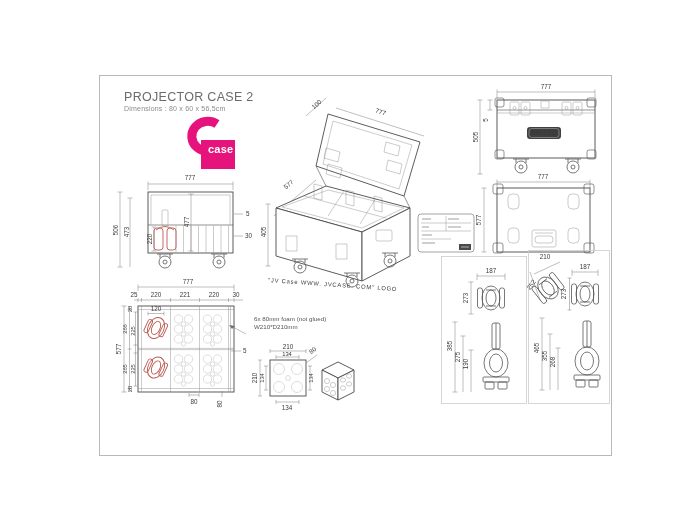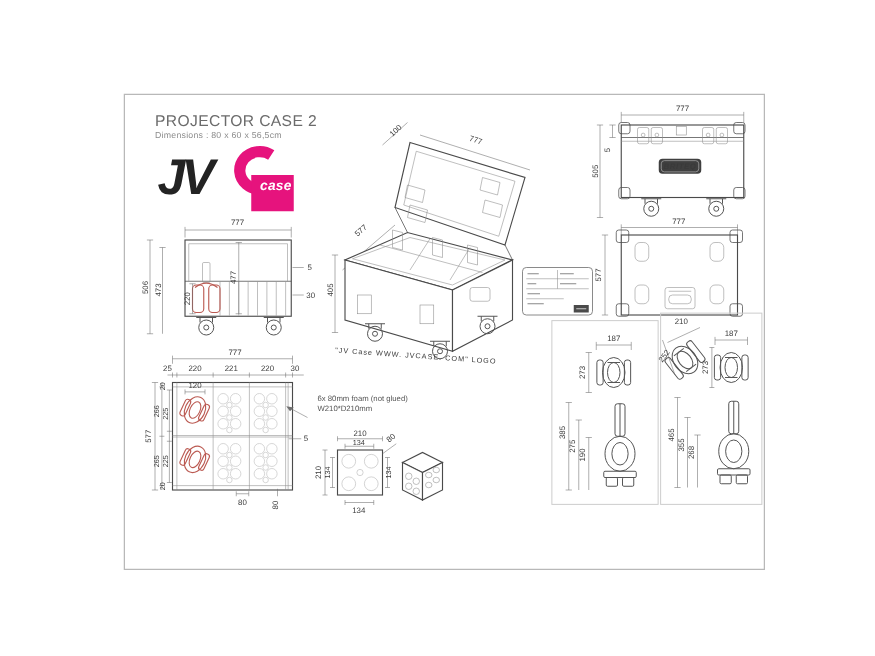--- a/index.html
+++ b/index.html
@@ -13,21 +13,21 @@
   .ol{stroke:#4a4a4a;stroke-width:0.9;fill:#fff;}
   .ol2{stroke:#4a4a4a;stroke-width:0.6;fill:none;}
   .thin{stroke:#8c8c8c;stroke-width:0.45;fill:none;}
   .foam{stroke:#c6c6c6;stroke-width:0.6;fill:none;}
   .redg{stroke:#bb5a52;stroke-width:0.9;fill:none;}
   #sheet-frame{border:1px solid #b8b8b8;}
   #title{font-size:12.5px;color:#6b6b6b;letter-spacing:.3px;}
   #subtitle{font-size:7px;color:#8c8c8c;letter-spacing:.2px;}
   #logo-jv{font-size:40px;font-weight:bold;font-style:italic;color:#232323;letter-spacing:-3px;line-height:40px;}
   #logo-square{background:#e6137d;width:34px;height:29px;}
-  #logo-case{color:#fff;font-style:italic;font-weight:bold;font-size:11px;display:block;padding:3px 0 0 7px;letter-spacing:.2px;}
+  #logo-case{color:#fff;font-weight:bold;font-size:11px;display:block;padding:3px 0 0 7px;letter-spacing:.2px;}
 </style>
 </head>
 <body>
 
 <svg width="0" height="0" style="position:absolute">
   <defs>
     <g id="mh-top">
       <g stroke="#555" fill="none" stroke-width="0.8">
         <ellipse cx="14" cy="16" rx="9" ry="12"></ellipse>
         <rect x="0.5" y="6" width="5" height="20" rx="2"></rect>
@@ -79,21 +79,20 @@
     </g>
   </defs>
 </svg>
 
 <div id="sheet-frame" class="abs" style="left:99px;top:75px;width:511px;height:379px;"></div>
 
 <div id="title" class="abs" style="left:124px;top:90px;">PROJECTOR CASE 2</div>
 <div id="subtitle" class="abs" style="left:124px;top:105px;">Dimensions : 80 x 60 x 56,5cm</div>
 
 <div class="abs" style="left:126px;top:116px;width:120px;height:58px;">
-  <div id="logo-jv" class="abs" style="left:0;top:6px;">JV</div>
   <svg style="left:52px;top:-2px;" width="46" height="46">
     <path d="M39 10 A 16 15 0 1 0 41 33" stroke="#e6137d" stroke-width="9" fill="none"></path>
   </svg>
   <div id="logo-square" class="abs" style="left:75px;top:24px;">
     <span id="logo-case">case</span>
   </div>
 </div>
 
 <svg style="left:110px;top:170px;" width="150" height="110" viewBox="0 0 150 110">
   <path class="dl" d="M38 14 H123 M38 11.5 V20 M123 11.5 V20"></path>

